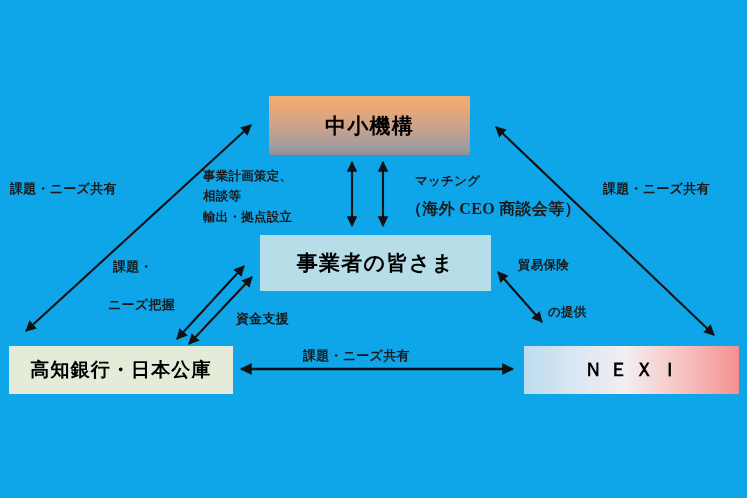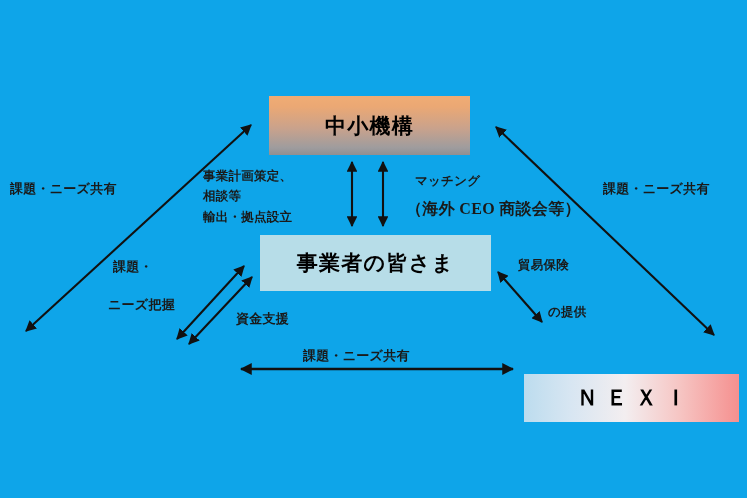--- a/index.html
+++ b/index.html
@@ -62,26 +62,25 @@
     height: 48px;
     font-size: 19px;
     font-weight: 700;
     background: #e2ecd8;
   }
   .node-nexi {
     left: 524px;
     top: 346px;
     width: 215px;
     height: 48px;
-    font-size: 22px;
+    font-size: 19px;
     font-weight: 700;
     letter-spacing: 0.34em;
     text-indent: 0.34em;
     background: linear-gradient(90deg, #bcdcee 0%, #d8e6f2 22%, #f3eef0 47%, #f6c6c4 72%, #f5908f 100%);
-    margin-top: 28px;
   }
 
   .label {
     position: absolute;
     color: #1a1a1a;
     font-size: 13px;
     font-weight: 700;
     line-height: 1.62;
     white-space: nowrap;
     letter-spacing: 0.02em;
@@ -131,20 +130,23 @@
   </svg>
 
   <div class="node node-chusho">
     <span>中小機構</span>
   </div>
 
   <div class="node node-jigyosha">
     <span>事業者の皆さま</span>
   </div>
 
+  <div class="node node-bank">
+    <span>高知銀行・日本公庫</span>
+  </div>
 
   <div class="node node-nexi">
     <span>ＮＥＸＩ</span>
   </div>
 
   <div class="label lbl-share-left">課題・ニーズ共有</div>
 
   <div class="label pad lbl-plan">
     <div>事業計画策定、</div>
     <div>相談等</div>

